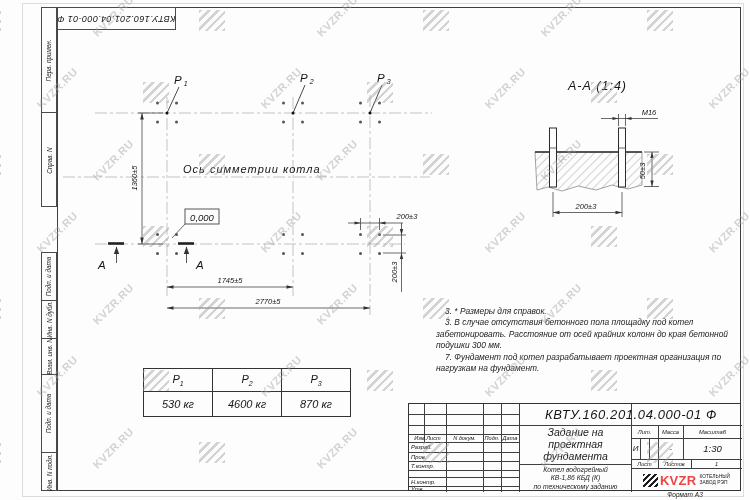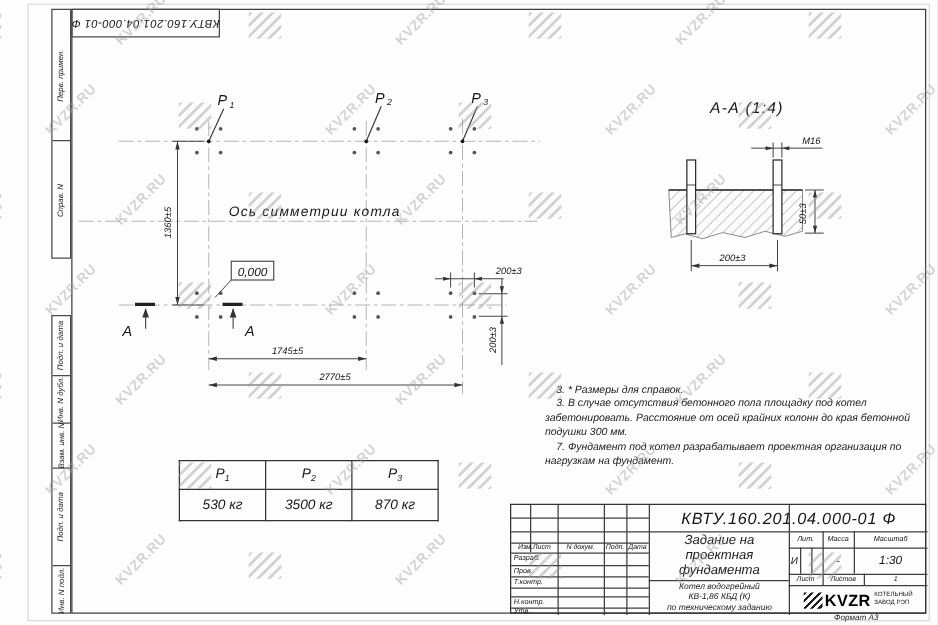--- a/index.html
+++ b/index.html
@@ -28,21 +28,21 @@
   .ltable .hrow td{height:23px;font-size:11px;}
   .ltable .vrow td{height:25px;font-size:11px;}
   sub.ss{font-size:7px;}
   
   .tblock{position:absolute;left:408px;top:403px;width:333px;height:88px;border:1.2px solid #333;background:rgba(255,255,255,.0);}
   .tb-cell{position:absolute;display:flex;align-items:center;justify-content:center;font-style:italic;color:#161616;}
   .tb-left{justify-content:flex-start;padding-left:2px;}
   .fmt{position:absolute;left:640px;top:491px;width:90px;text-align:center;font-size:6.5px;font-style:italic;color:#222;}
   
   .stripes{width:15px;height:13px;background:repeating-linear-gradient(135deg,#1d1d1d 0 1.8px,transparent 1.8px 4.2px);}
-  .kvzr{font-weight:bold;font-size:13px;letter-spacing:.3px;color:#000000;font-style:normal;margin-left:2px;}
+  .kvzr{font-weight:bold;font-size:13px;letter-spacing:.3px;color:#ef4444;font-style:normal;margin-left:2px;}
   .cdesc{margin-left:3px;font-size:4.9px;line-height:6px;color:#222;font-style:normal;text-align:left;}
   
   #wm{position:absolute;left:0;top:0;width:750px;height:500px;pointer-events:none;z-index:6;}
   .wm-text{position:absolute;transform:rotate(-45deg);font-size:11px;font-weight:bold;letter-spacing:.5px;color:rgba(165,165,165,.48);white-space:nowrap;}
   .wm-logo{position:absolute;width:26px;height:21px;opacity:.42;background:repeating-linear-gradient(135deg,#9a9a9a 0 2.6px,transparent 2.6px 6.2px);}
   svg{position:absolute;left:0;top:0;z-index:2;}
   .z3{z-index:3;}
 </style>
 </head>
 <body>
@@ -242,21 +242,21 @@
 
   <table class="ltable z3">
     <tbody>
         <tr class="hrow">
       <td><span>P</span><sub class="ss">1</sub></td>
       <td><span>P</span><sub class="ss">2</sub></td>
       <td><span>P</span><sub class="ss">3</sub></td>
     </tr>
     <tr class="vrow">
       <td>530 кг</td>
-      <td>3500 кг</td>
+      <td>4600 кг</td>
       <td>870 кг</td>
     </tr>
   </tbody>
     </table>
 
   <div class="tblock z3">
 
     <div class="line" style="left:110px;top:0;width:1px;height:88px;"></div>
     <div class="line" style="left:15px;top:0;width:1px;height:38px;"></div>
     <div class="line" style="left:37px;top:0;width:1px;height:88px;"></div>

